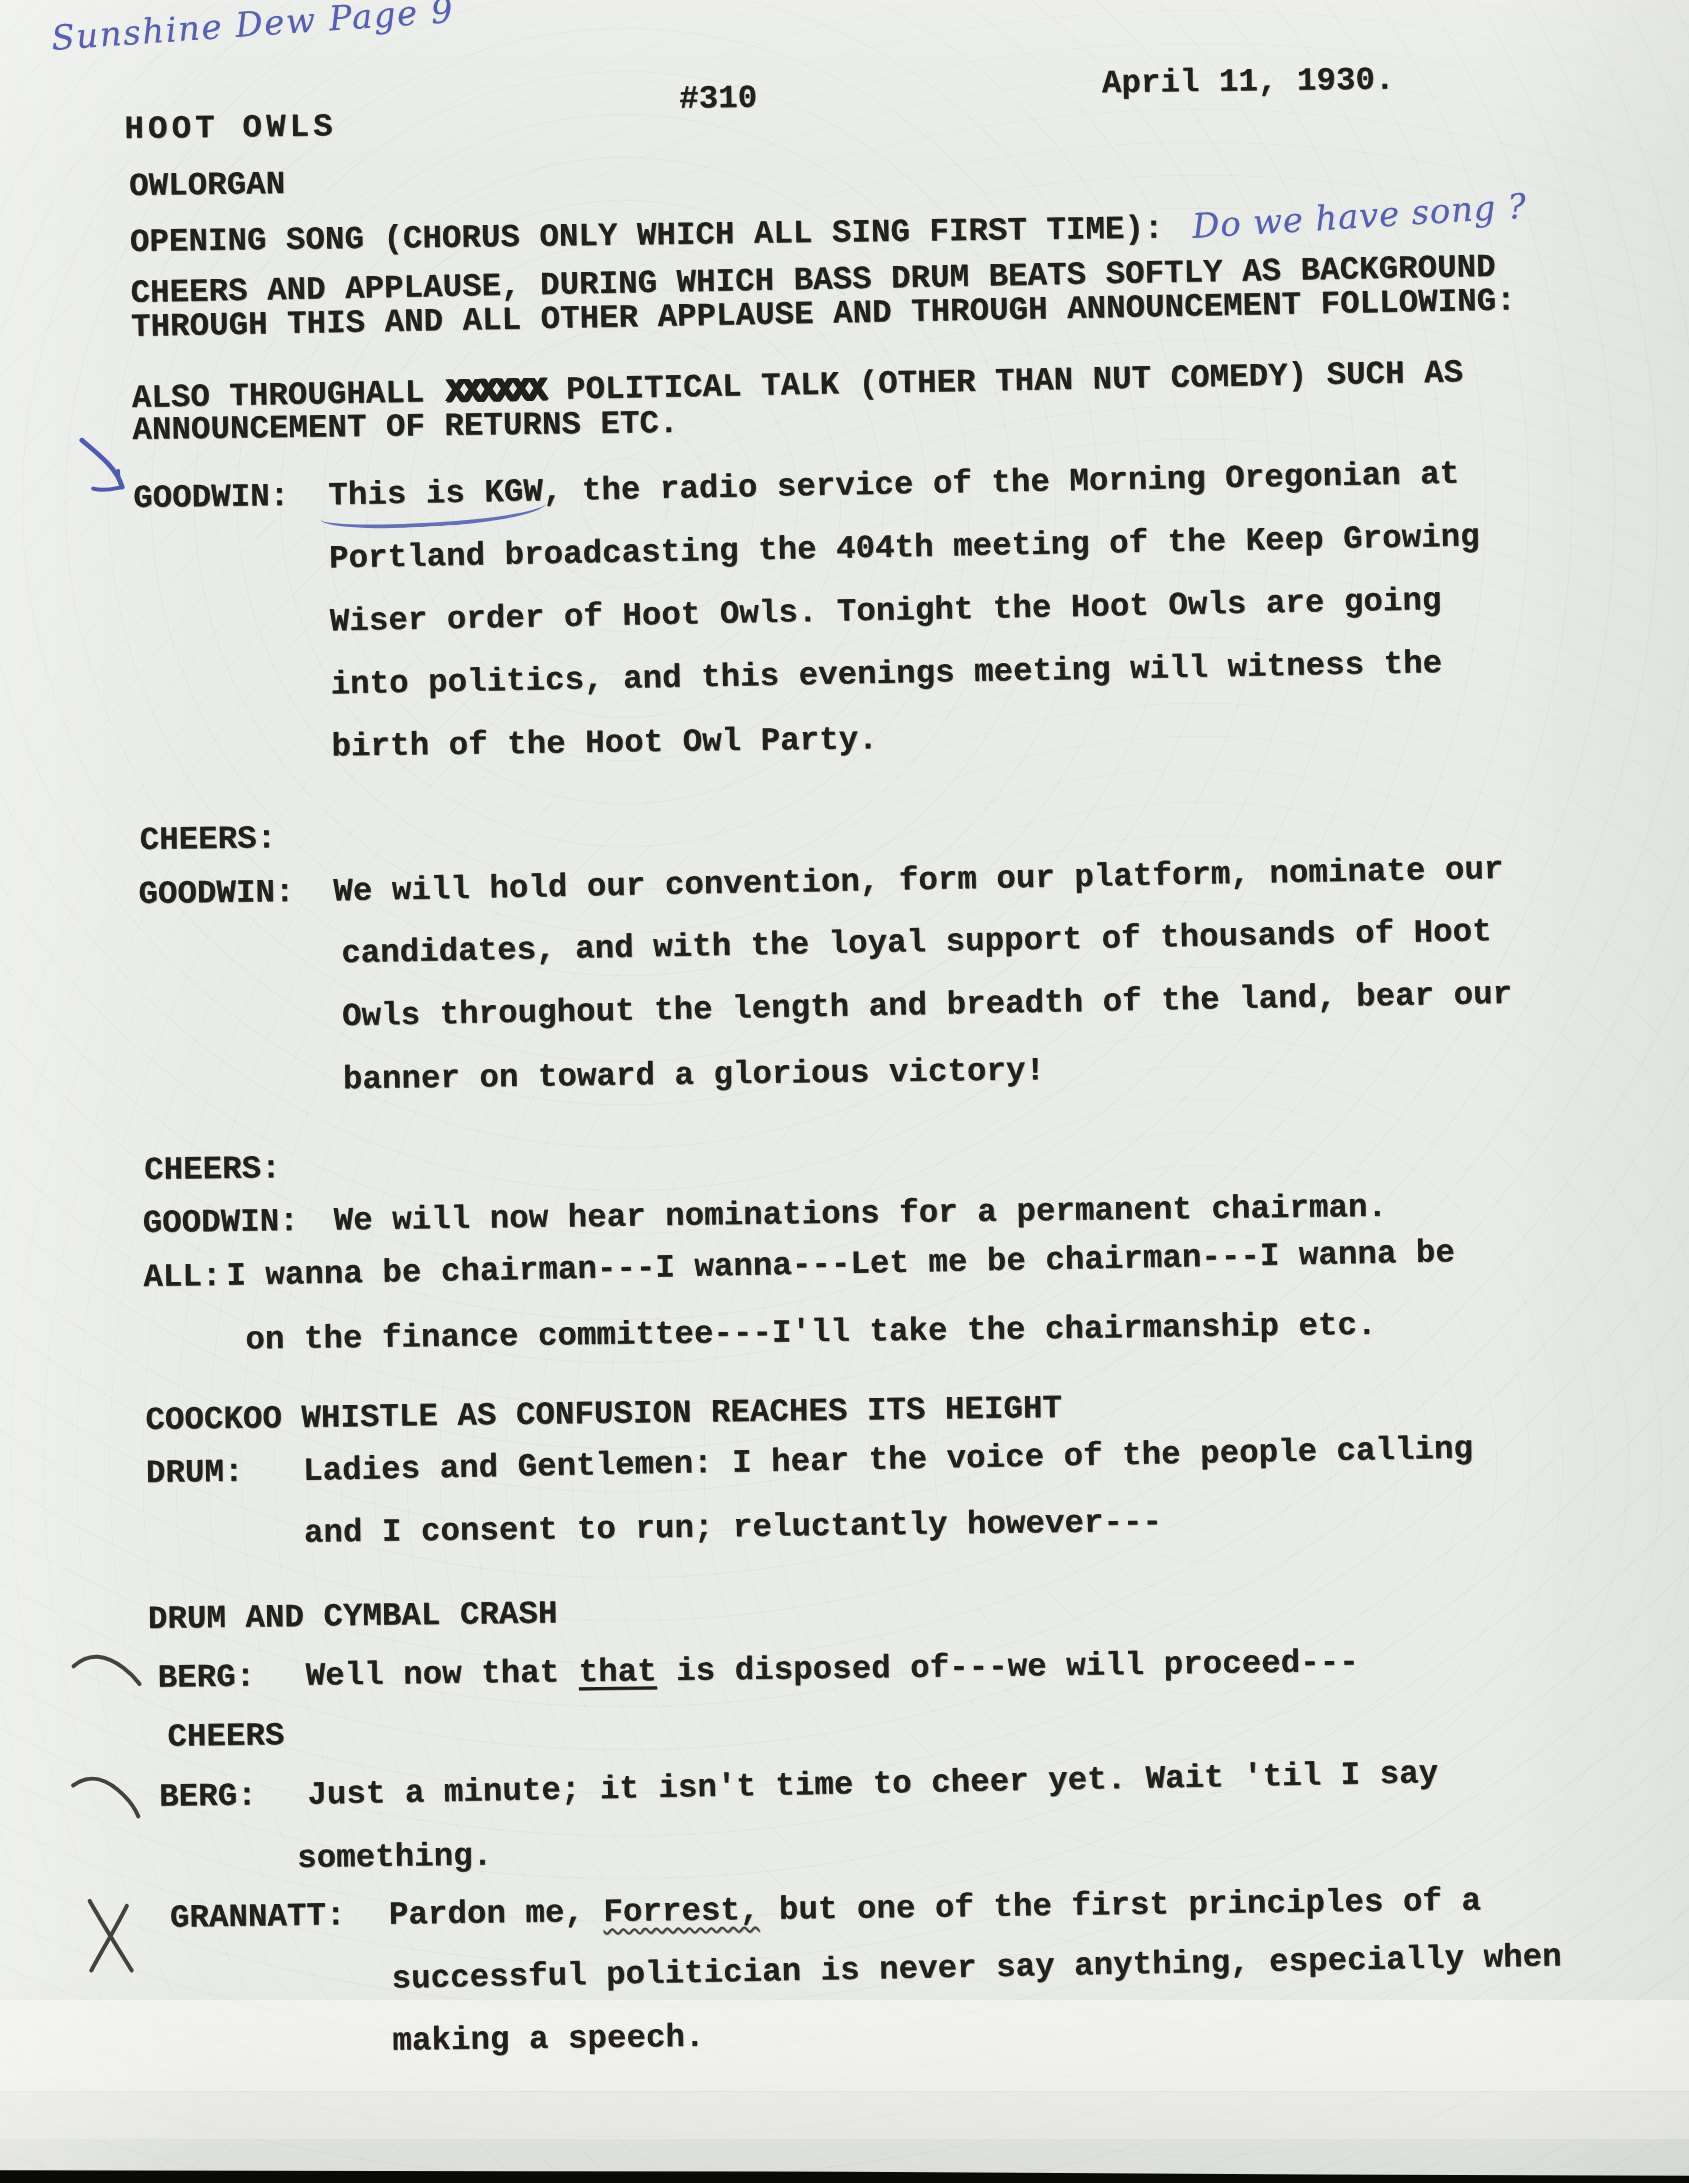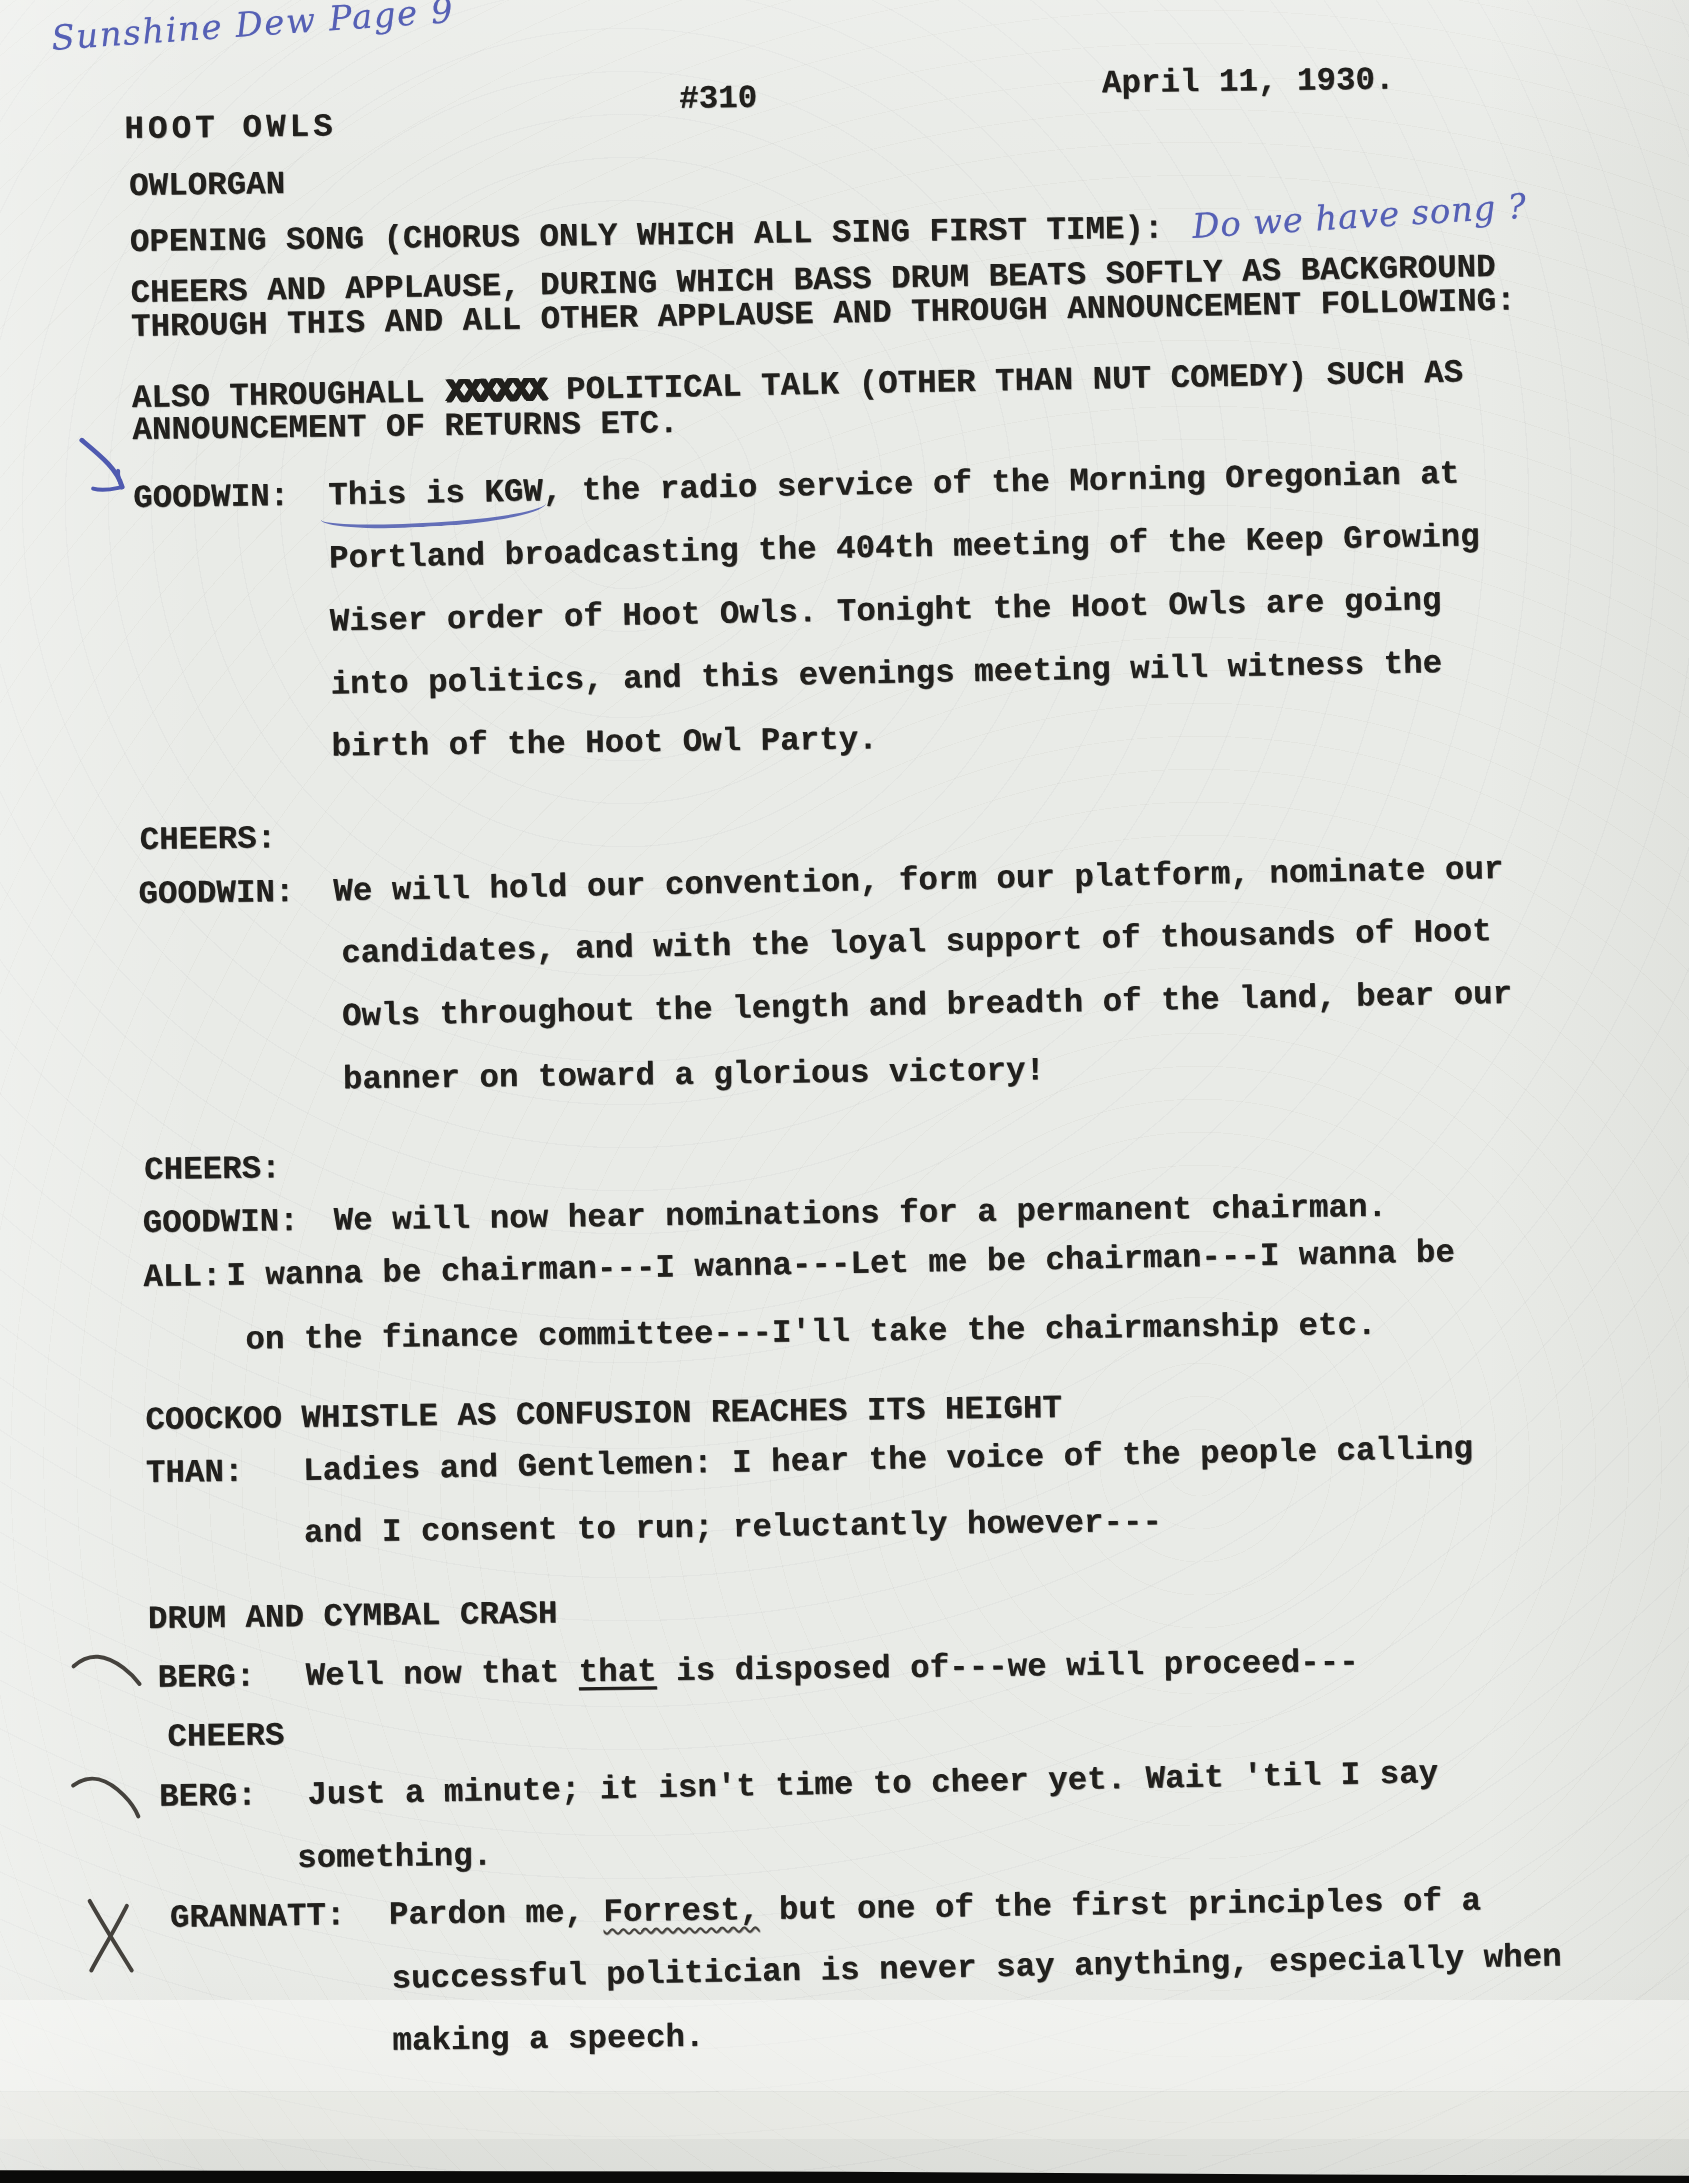--- a/index.html
+++ b/index.html
@@ -109,21 +109,21 @@
 
     <div class="line" style="left:140px;top:1208px;">GOODWIN:</div>
     <div class="line" style="left:331px;top:1208px;">We will now hear nominations for a permanent chairman.</div>
 
     <div class="line" style="left:140px;top:1262px;text-align:center;">ALL:</div>
     <div class="line tilt" style="left:223px;top:1262px;">I wanna be chairman---I wanna---Let me be chairman---I wanna be</div>
     <div class="line" style="left:241px;top:1326px;">on the finance committee---I'll take the chairmanship etc.</div>
 
     <div class="line" style="left:140px;top:1405px;">COOCKOO WHISTLE AS CONFUSION REACHES ITS HEIGHT</div>
 
-    <div class="line" style="left:140px;top:1458px;">THAN:</div>
+    <div class="line" style="left:140px;top:1458px;">DRUM:</div>
     <div class="line tilt" style="left:297px;top:1458px;">Ladies and Gentlemen:  I hear the voice of the people calling</div>
     <div class="line" style="left:297px;top:1520px;">and I consent to run; reluctantly however---</div>
 
     <div class="line" style="left:140px;top:1604px;">DRUM AND CYMBAL CRASH</div>
 
     <div class="line" style="left:149px;top:1663px;">BERG:</div>
     <div class="line" style="left:297px;top:1663px;">
       <span>Well now that </span><span class="u-typed">that</span><span> is disposed of---we will proceed---</span>
     </div>
 

